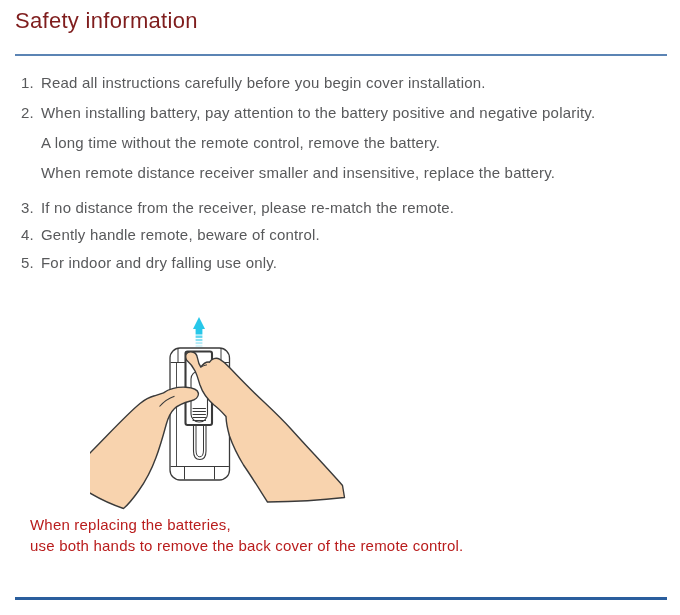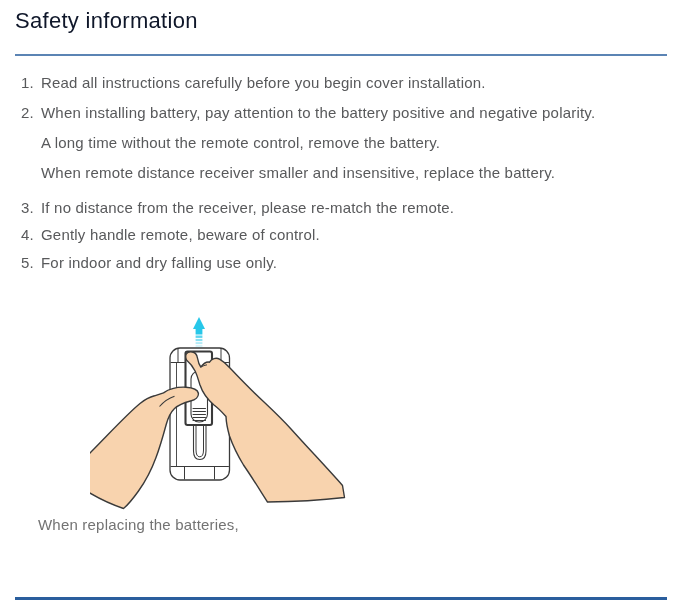--- a/index.html
+++ b/index.html
@@ -3,41 +3,41 @@
 <meta charset="utf-8">
 <style>
   html,body{margin:0;padding:0;}
   body{
     width:680px;height:615px;position:relative;background:#ffffff;
     font-family:"Liberation Sans", sans-serif;
     color:#58595b;overflow:hidden;
   }
   .page-title{
     position:absolute;left:15px;top:8px;
-    font-size:22px;font-weight:500;color:#0f172a;letter-spacing:0.3px;
+    font-size:22px;font-weight:500;color:#7f1d1d;letter-spacing:0.3px;
   }
   .rule{position:absolute;left:15px;width:652px;}
   .rule-top{top:54px;height:2px;background:#5b84b4;}
   .rule-bottom{top:597px;height:3px;background:#2a5e9d;}
   .li{
     position:absolute;left:21px;display:flex;
     font-size:15px;font-weight:300;letter-spacing:0.2px;color:#58595b;
     white-space:nowrap;
   }
   .li .num{width:20px;flex:0 0 20px;}
   .li.cont{left:41px;}
   .r0{top:74px;}.r1{top:104px;}.r2{top:134px;}.r3{top:164px;}
   .r4{top:199px;}.r5{top:226px;}.r6{top:254px;}
   .illustration{
     position:absolute;left:90px;top:305px;width:370px;height:215px;
   }
   .caption{
     position:absolute;left:30px;top:514px;
     font-size:15px;font-weight:300;line-height:21px;letter-spacing:0.2px;
-    color:#737373;white-space:nowrap;margin-left:8px;
+    color:#b91c1c;white-space:nowrap;
   }
 </style>
 </head>
 <body>
 
 <div class="page-title">Safety information</div>
 <div class="rule rule-top"></div>
 
 <div class="li r0">
   <span class="num">1.</span>
@@ -145,15 +145,16 @@
            C 117.5 94.5, 112.5 87.5, 109.8 79.5
            C 107.5 72, 105.8 63, 96.5 55
            Z"></path>
       <path d="M 110.8 62 Q 114 60.3 117 59.8" fill="none" stroke="#3a3a3a" stroke-width="1"></path>
     </g>
   </svg>
 </div>
 
 <div class="caption">
   <div>When replacing the batteries,</div>
+  <div>use both hands to remove the back cover of the remote control.</div>
 </div>
 
 <div class="rule rule-bottom"></div>
 
 </body></html>

